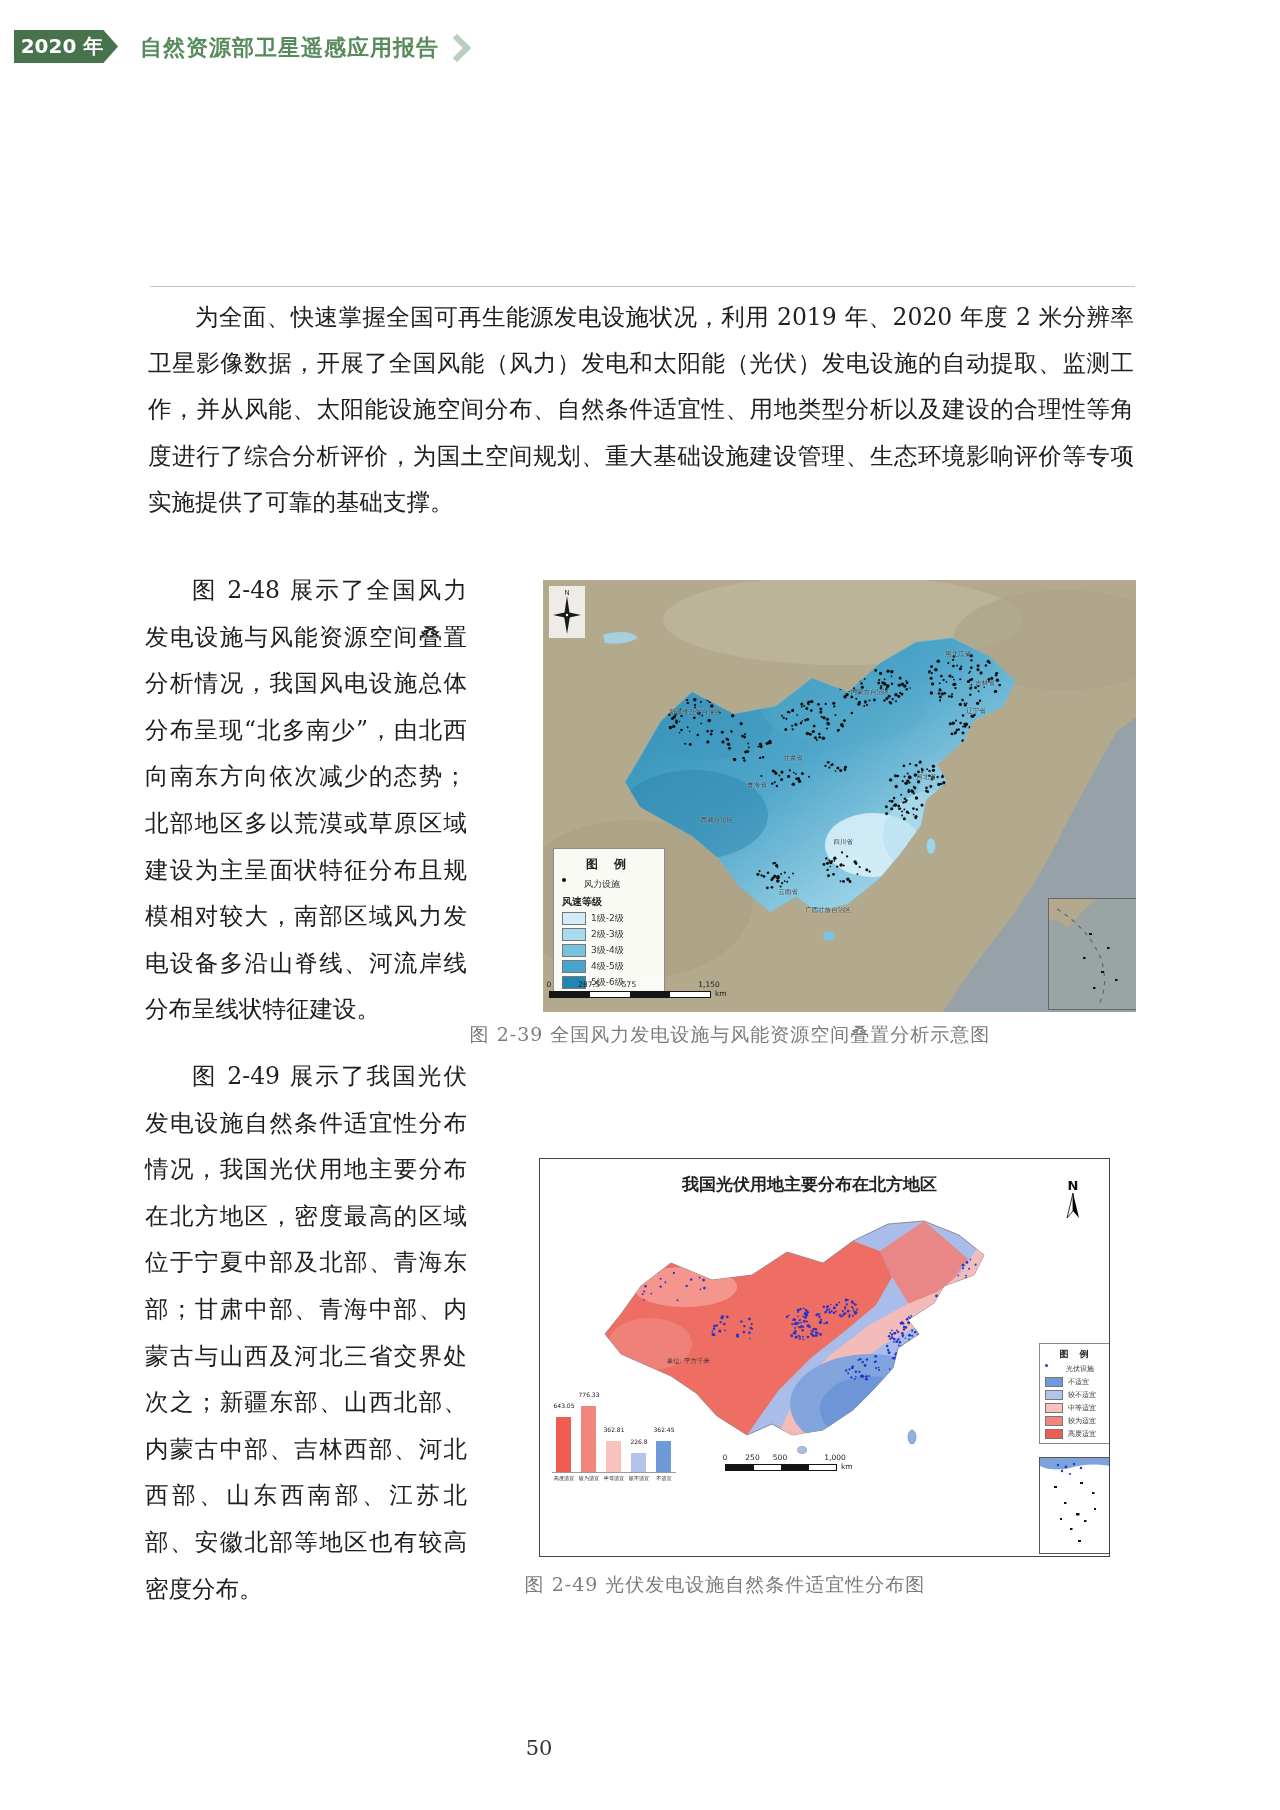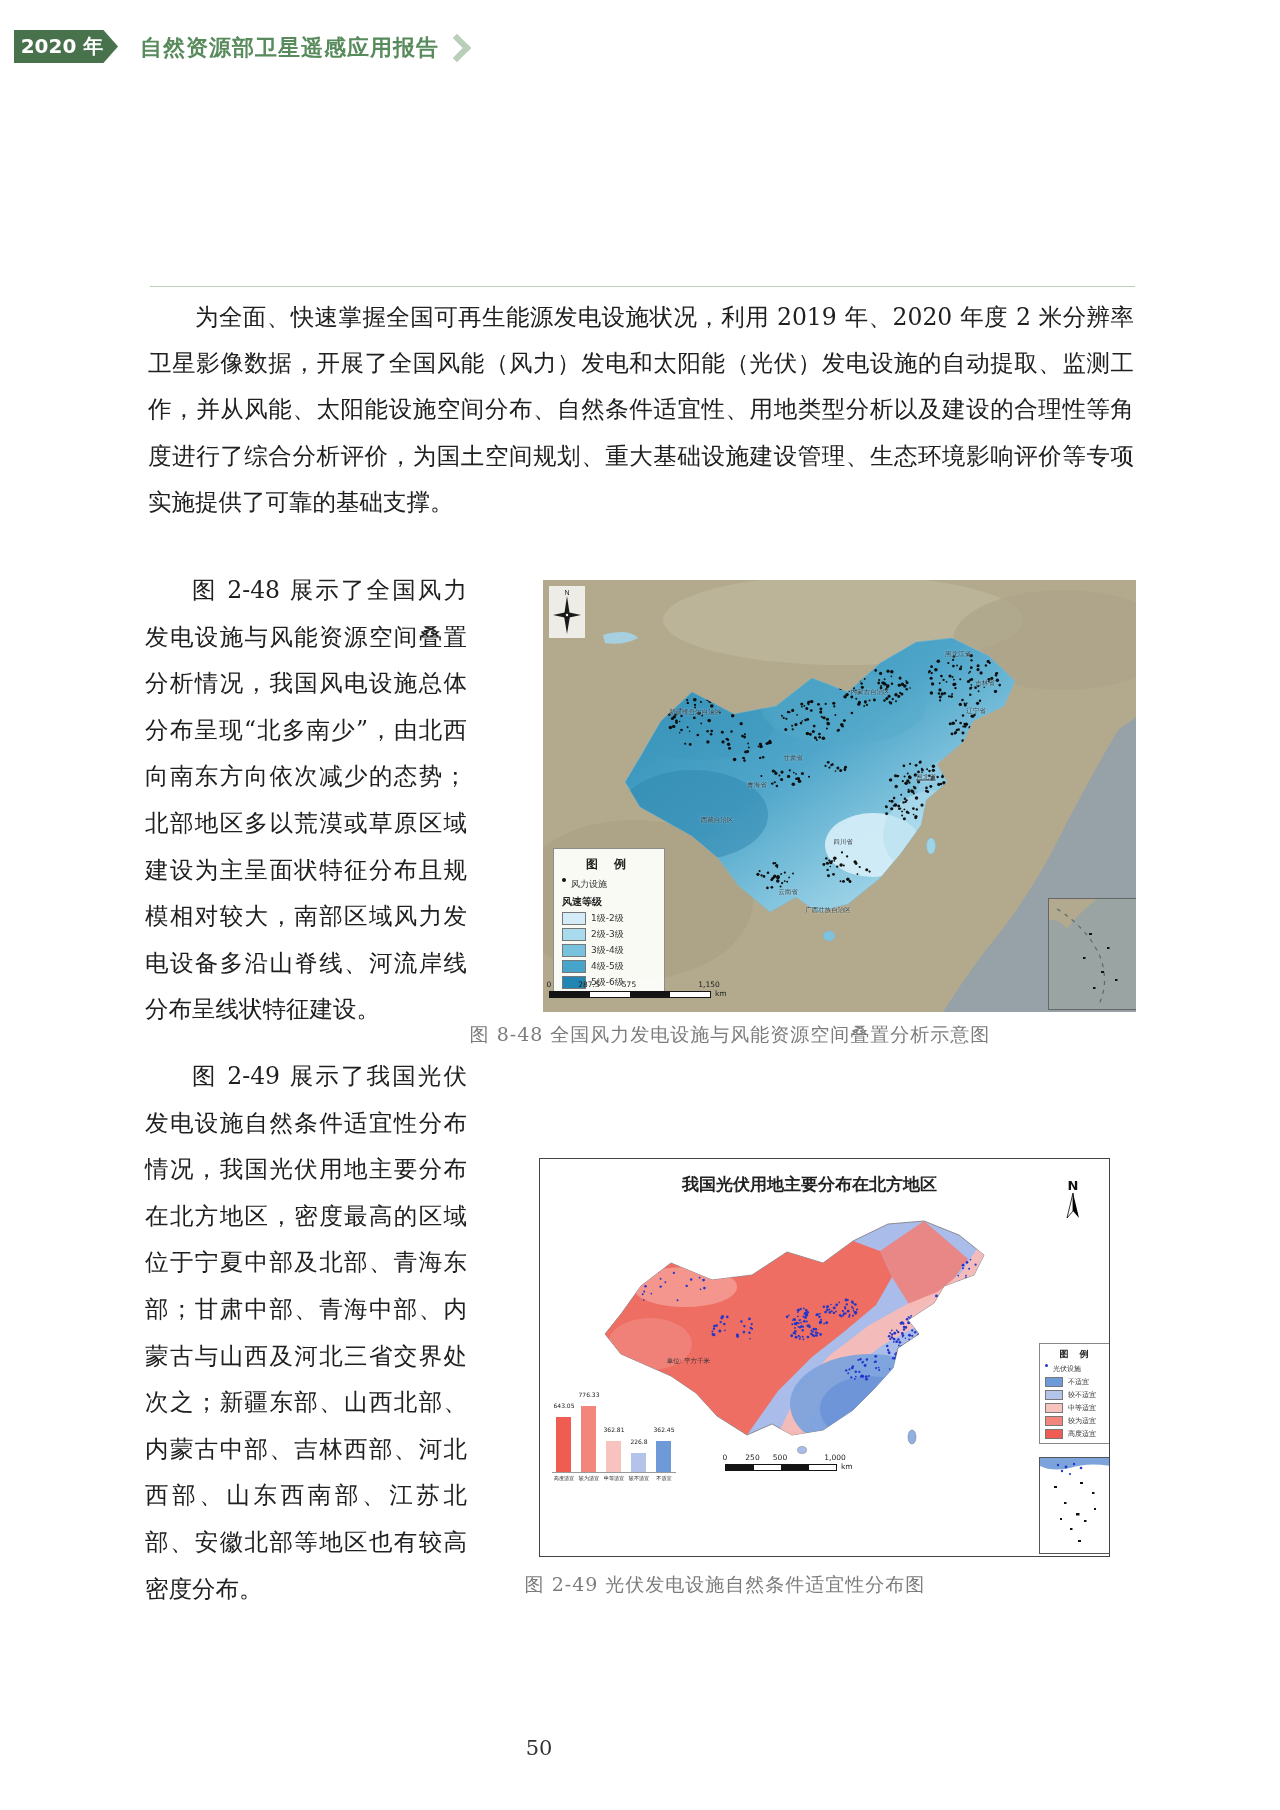--- a/index.html
+++ b/index.html
@@ -25,21 +25,21 @@
   
   .mapbox{position:absolute;overflow:hidden;}
   .map-title{position:absolute;left:0;right:30px;text-align:center;
      font-family:"DejaVu Sans","Liberation Sans",sans-serif;font-weight:bold;color:#2b2b2b;}
   .caption{position:absolute;text-align:center;font-size:19px;color:#7c7c7c;letter-spacing:1px;}
   .pagenum{position:absolute;top:1736px;left:504px;width:70px;text-align:center;font-size:21px;color:#333;}
   
   .legend{position:absolute;background:rgba(253,253,250,.96);border:1px solid #8c8c8c;
      font-family:"DejaVu Sans","Liberation Sans",sans-serif;box-sizing:border-box;}
   .leg-title{font-weight:bold;text-align:center;letter-spacing:6px;color:#222;}
-  .leg-fac{display:flex;align-items:flex-start;gap:5px;color:#333;}
+  .leg-fac{display:flex;align-items:flex-start;gap:18px;color:#333;}
   .fac-dot{border-radius:50%;display:inline-block;flex:none;}
   .leg-row{display:flex;align-items:center;gap:5px;margin-top:3px;}
   .swatch{display:inline-block;border:0.5px solid #777;flex:none;}
   .leg-lab{color:#333;white-space:nowrap;}
   #wind-legend{left:10px;top:268px;width:112px;padding:7px 8px;font-size:9px;}
   #wind-legend .leg-title{font-size:12px;margin-bottom:5px;}
   #wind-legend .swatch{width:22px;height:11px;}
   #wind-legend .fac-dot{width:4px;height:4px;background:#111;}
   #pv-legend{left:499px;top:184px;width:74px;padding:4px 5px;font-size:7px;background:#fff;border-color:#888;}
   #pv-legend .leg-title{font-size:9px;letter-spacing:4px;margin-bottom:3px;}
@@ -736,26 +736,26 @@
         <div class="prov" style="left: 152px; top: 132px;">新疆维吾尔自治区</div>
         <div class="prov" style="left: 150px; top: 240px; margin-left: 24px;">西藏自治区</div>
         <div class="prov" style="left: 214px; top: 205px;">青海省</div>
         <div class="prov" style="left: 250px; top: 178px;">甘肃省</div>
         <div class="prov" style="left: 327px; top: 112px;">内蒙古自治区</div>
         <div class="prov" style="left: 300px; top: 262px;">四川省</div>
         <div class="prov" style="left: 245px; top: 312px;">云南省</div>
         <div class="prov" style="left: 415px; top: 74px;">黑龙江省</div>
         <div class="prov" style="left: 442px; top: 103px;">吉林省</div>
         <div class="prov" style="left: 433px; top: 131px;">辽宁省</div>
-        <div class="prov" style="left: 383px; top: 197px; text-decoration: underline;">河北省</div>
+        <div class="prov" style="left: 383px; top: 197px;">河北省</div>
         <div class="prov" style="left: 285px; top: 330px;">广西壮族自治区</div>
       </div>
   </div>
 
-  <div class="caption" style="left:450px;top:1022px;width:560px;">图 8-48 全国风力发电设施与风能资源空间叠置分析示意图</div>
+  <div class="caption" style="left:450px;top:1022px;width:560px;">图 2-39 全国风力发电设施与风能资源空间叠置分析示意图</div>
 
   <div class="mapbox" style="left:539px;top:1158px;width:571px;height:399px;border:1px solid #444;background:#fff;box-sizing:border-box;">
     <svg id="pv-svg" width="569" height="397" viewBox="0 0 569 397">
       <defs>
         <clipPath id="chinaClip2">
           <path d="M81,155 L101,127 L131,104 L172,121 L212,116 L247,93 L283,104 L313,82 L348,65 L384,62 L419,76 L444,96 L434,116 L404,127 L394,144 L368,161 L379,175 L358,189 L353,209 L333,231 L313,251 L283,271 L252,276 L232,265 L207,276 L177,257 L156,234 L131,217 L81,195 L65,175 Z"></path>
         </clipPath>
       </defs>
       <path d="M81,155 L101,127 L131,104 L172,121 L212,116 L247,93 L283,104 L313,82 L348,65 L384,62 L419,76 L444,96 L434,116 L404,127 L394,144 L368,161 L379,175 L358,189 L353,209 L333,231 L313,251 L283,271 L252,276 L232,265 L207,276 L177,257 L156,234 L131,217 L81,195 L65,175 Z" fill="#aabdea" stroke="#777" stroke-width="0.8"></path>
       <g clip-path="url(#chinaClip2)">

